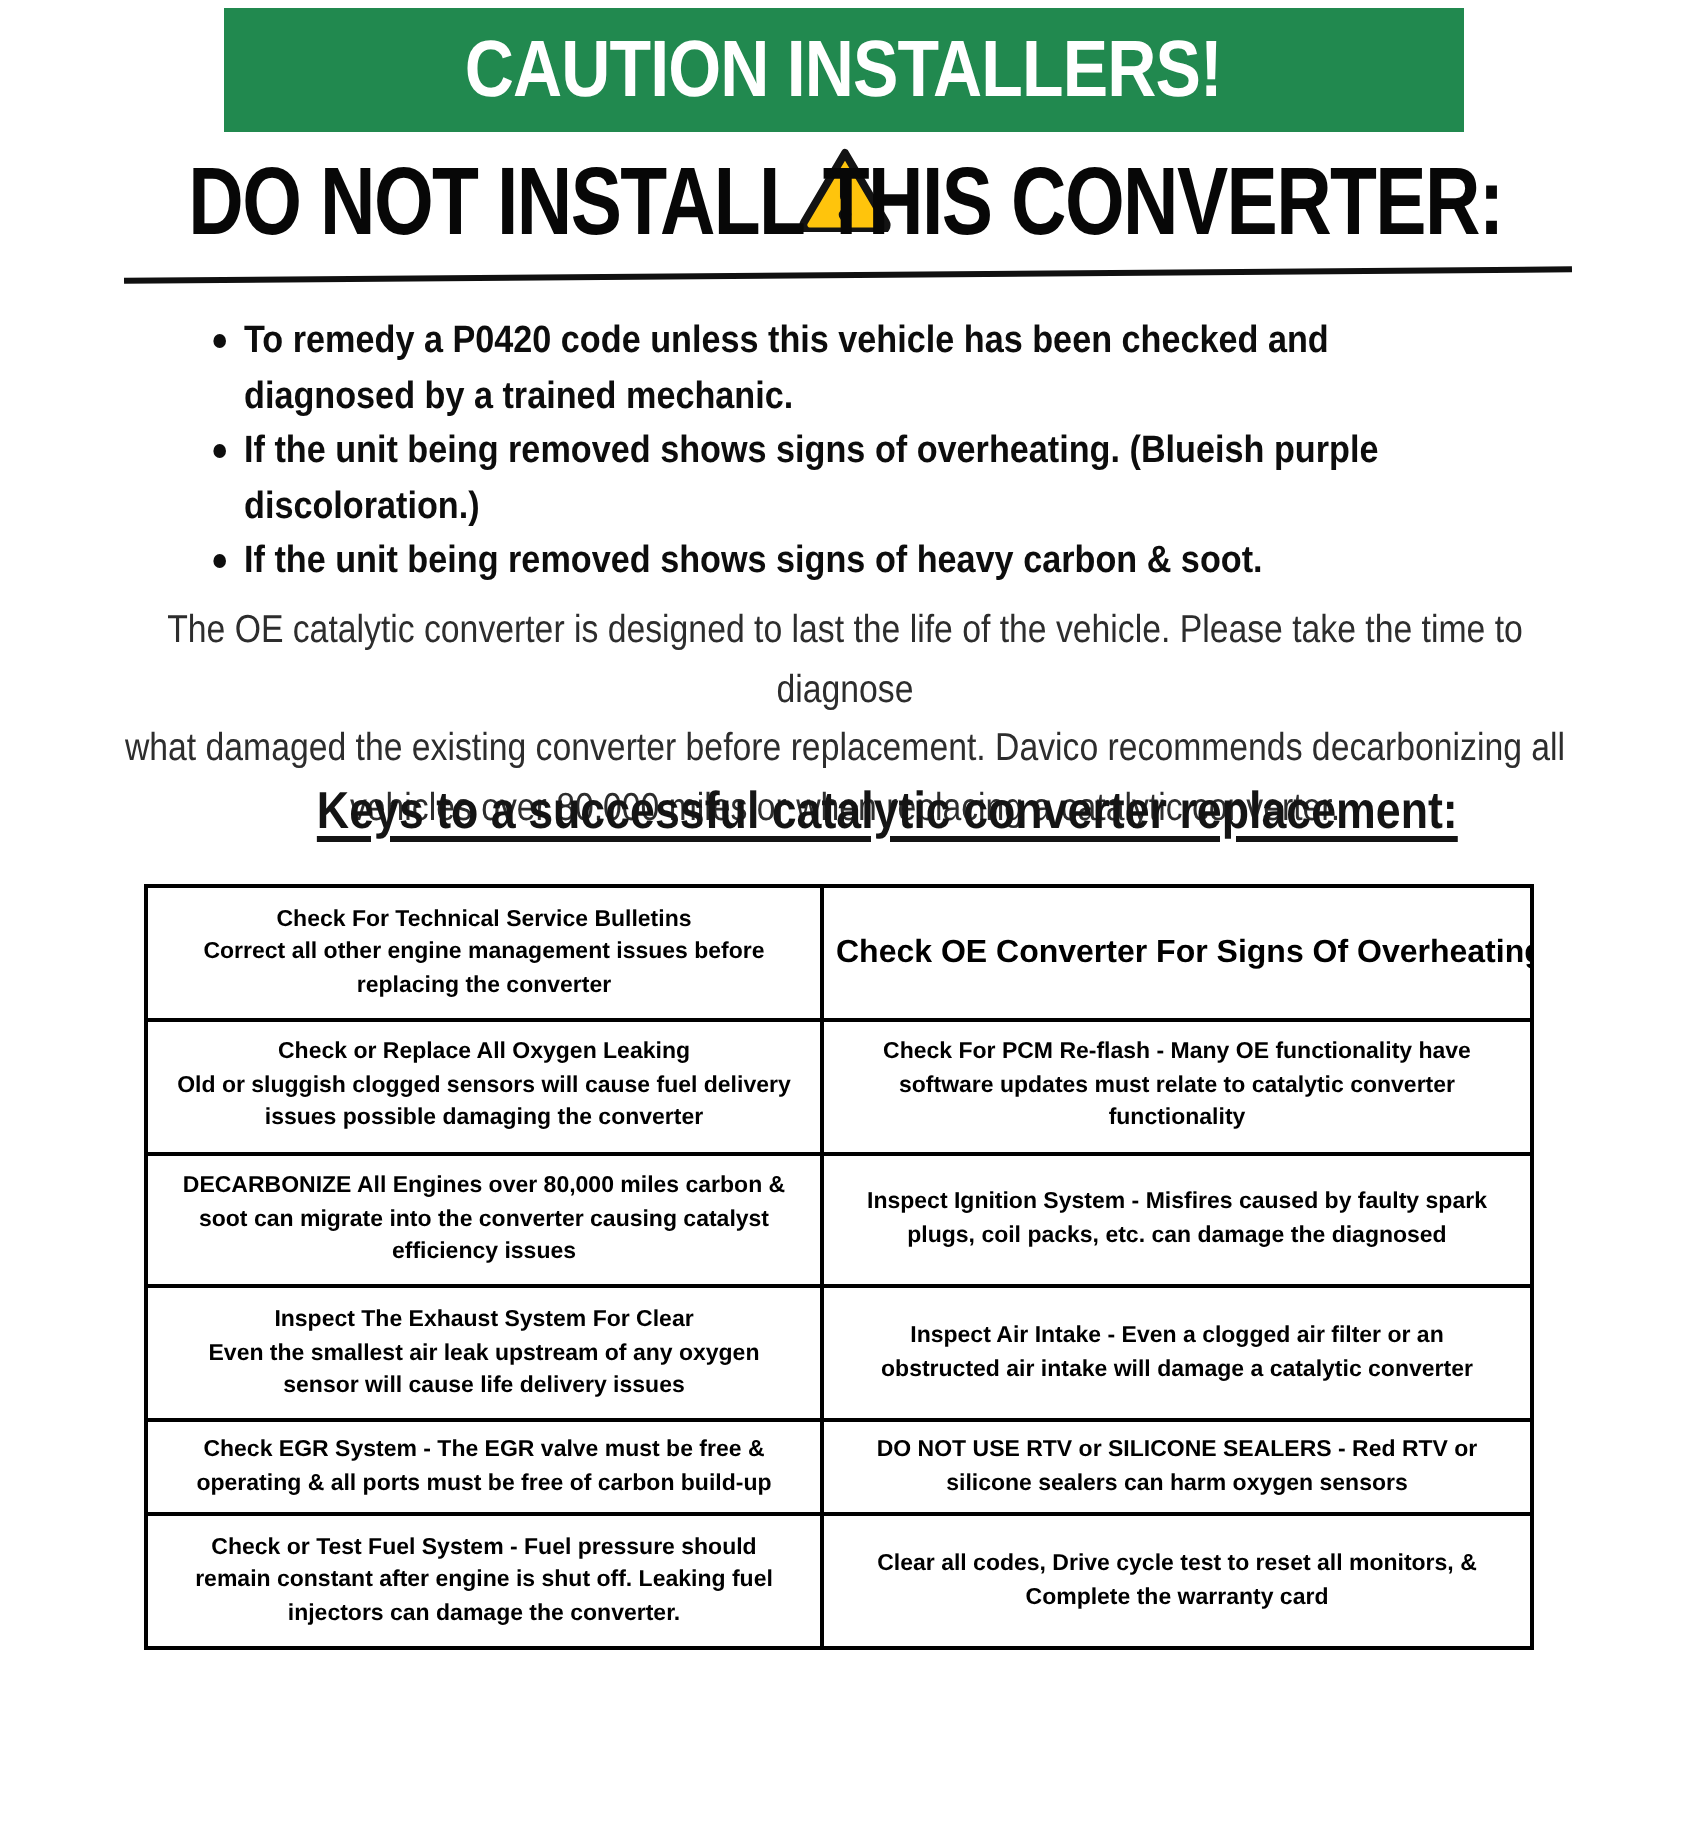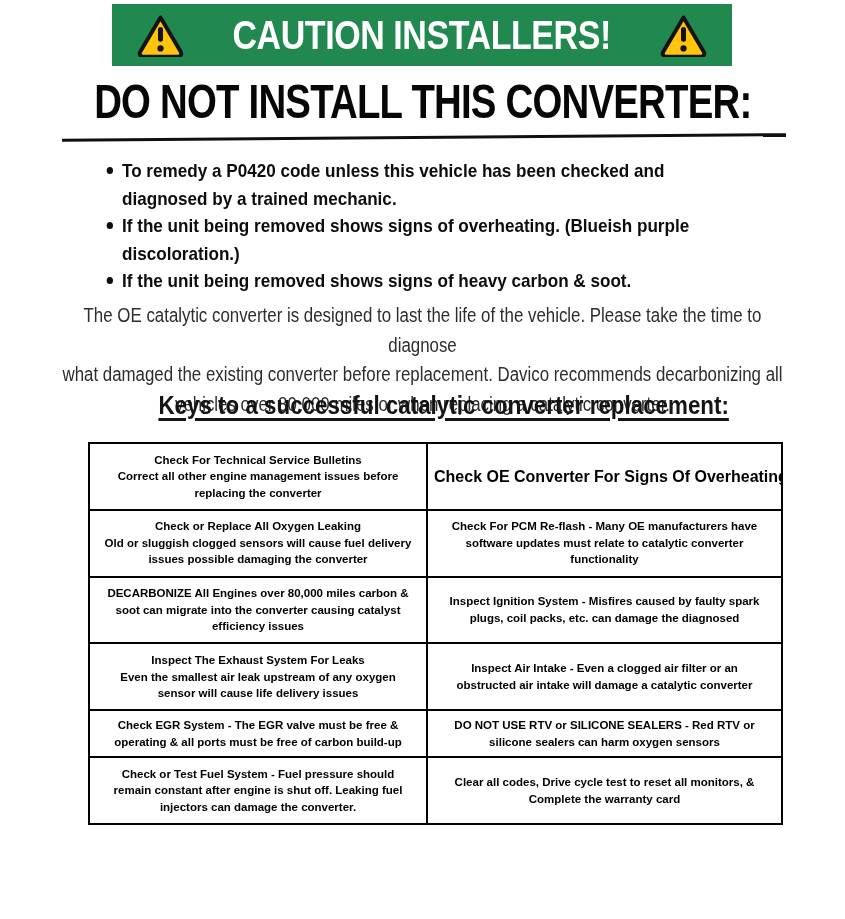--- a/index.html
+++ b/index.html
@@ -12,20 +12,21 @@
     color: #000;
   }
 
   
   .banner {
     position: absolute; left: 112px; top: 4px;
     width: 620px; height: 62px;
     background: #21894F;
     display: flex; align-items: center; justify-content: center;
     gap: 15px;
+    flex-direction: column;
   }
   .banner-title {
     color: #ffffff;
     font-size: 40px; font-weight: 800;
     letter-spacing: -0.5px;
     transform: scaleX(0.85);
     white-space: nowrap;
   }
   .warning-icon svg { display: block; }
 
@@ -99,21 +100,20 @@
     transform: scaleX(0.86);
     white-space: nowrap;
   }
 
   
   .info-table {
     position: absolute; top: 442px; left: 72px;
     width: 695px; height: 383px;
     border-collapse: collapse;
     table-layout: fixed;
-    margin-left: 16px;
   }
   .info-table td {
     border: 2px solid #000;
     text-align: center; vertical-align: middle;
     padding: 2px 6px;
     overflow: hidden;
   }
   .cell-line {
     font-size: 11.5px; font-weight: 700;
     line-height: 16.5px;
@@ -183,40 +183,40 @@
         <div class="cell-line"></div>
       </td>
     </tr>
     <tr>
       <td>
         <div class="cell-line">Check or Replace All Oxygen Leaking</div>
         <div class="cell-line">Old or sluggish clogged sensors will cause fuel delivery</div>
         <div class="cell-line">issues possible damaging the converter</div>
       </td>
       <td>
-        <div class="cell-line">Check For PCM Re-flash - Many OE manufacturers have</div>
+        <div class="cell-line">Check For PCM Re-flash - Many OE functionality have</div>
         <div class="cell-line">software updates must relate to catalytic converter</div>
         <div class="cell-line">functionality</div>
       </td>
     </tr>
     <tr>
       <td>
         <div class="cell-line">DECARBONIZE All Engines over 80,000 miles carbon &amp;</div>
         <div class="cell-line">soot can migrate into the converter causing catalyst</div>
         <div class="cell-line">efficiency issues</div>
       </td>
       <td>
         <div class="cell-line">Inspect Ignition System - Misfires caused by faulty spark</div>
         <div class="cell-line">plugs, coil packs, etc. can damage the diagnosed</div>
         <div class="cell-line"></div>
       </td>
     </tr>
     <tr>
       <td>
-        <div class="cell-line">Inspect The Exhaust System For Leaks</div>
+        <div class="cell-line">Inspect The Exhaust System For Clear</div>
         <div class="cell-line">Even the smallest air leak upstream of any oxygen</div>
         <div class="cell-line">sensor will cause life delivery issues</div>
       </td>
       <td>
         <div class="cell-line">Inspect Air Intake - Even a clogged air filter or an</div>
         <div class="cell-line">obstructed air intake will damage a catalytic converter</div>
         <div class="cell-line"></div>
       </td>
     </tr>
     <tr>

